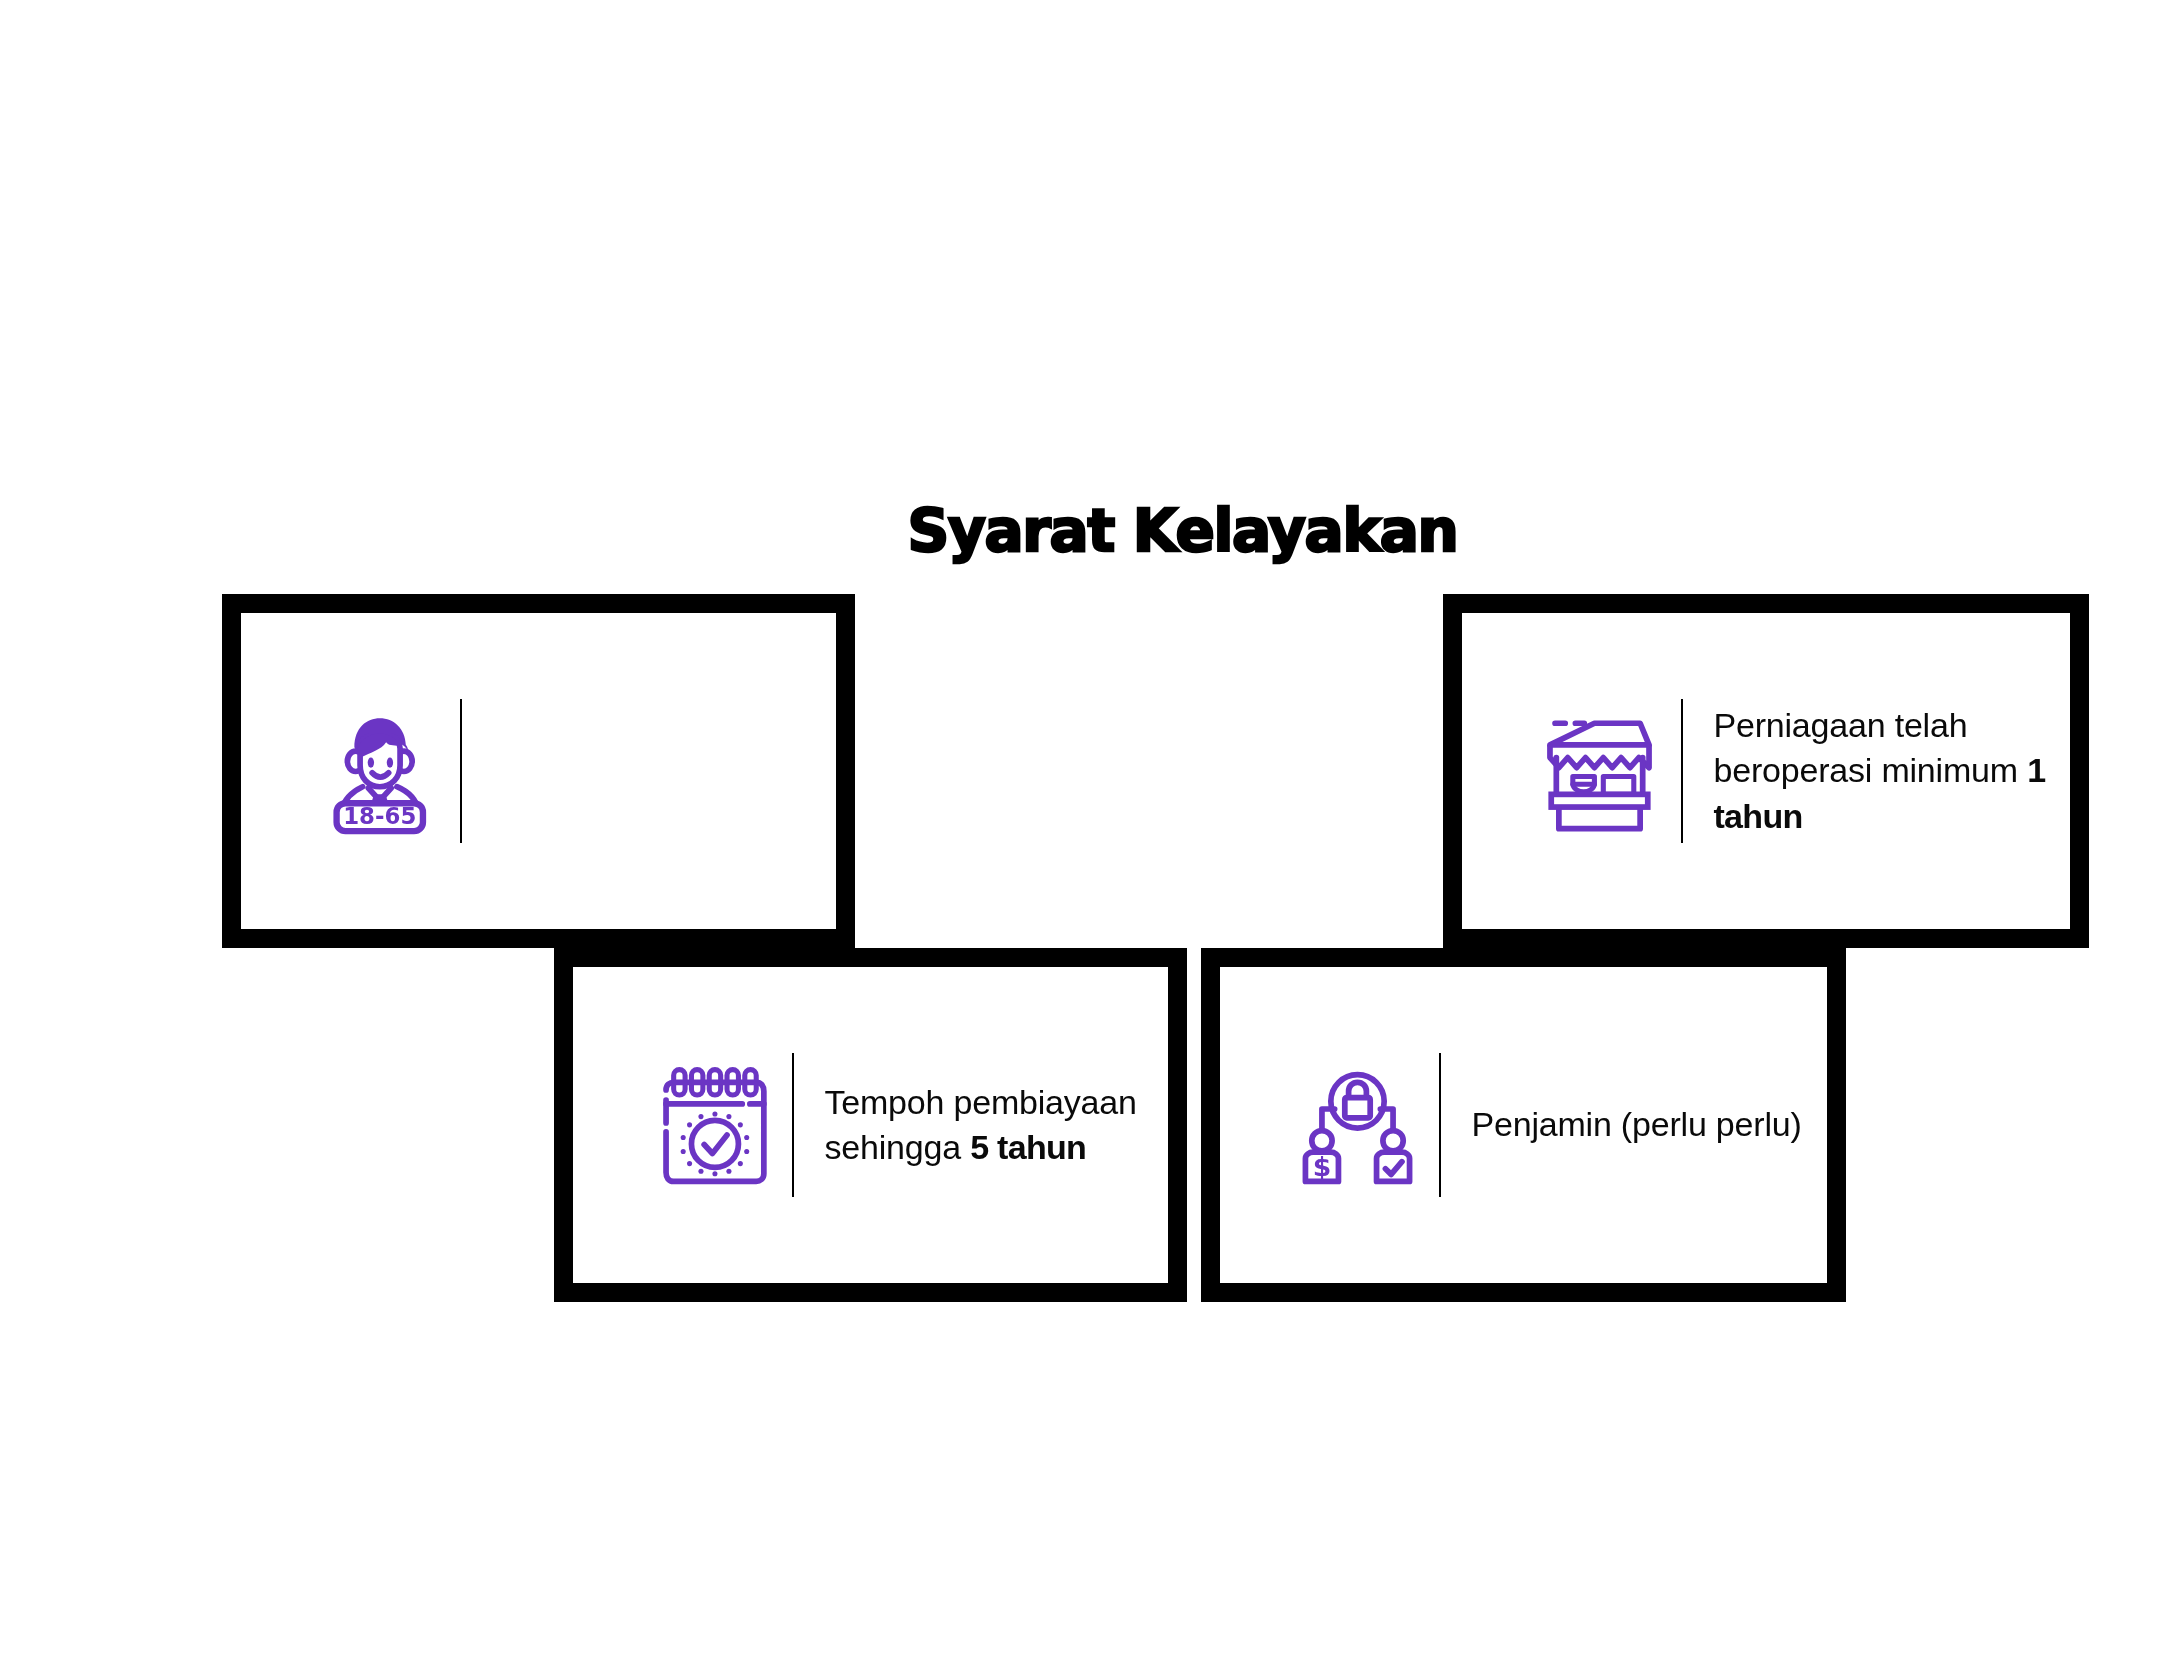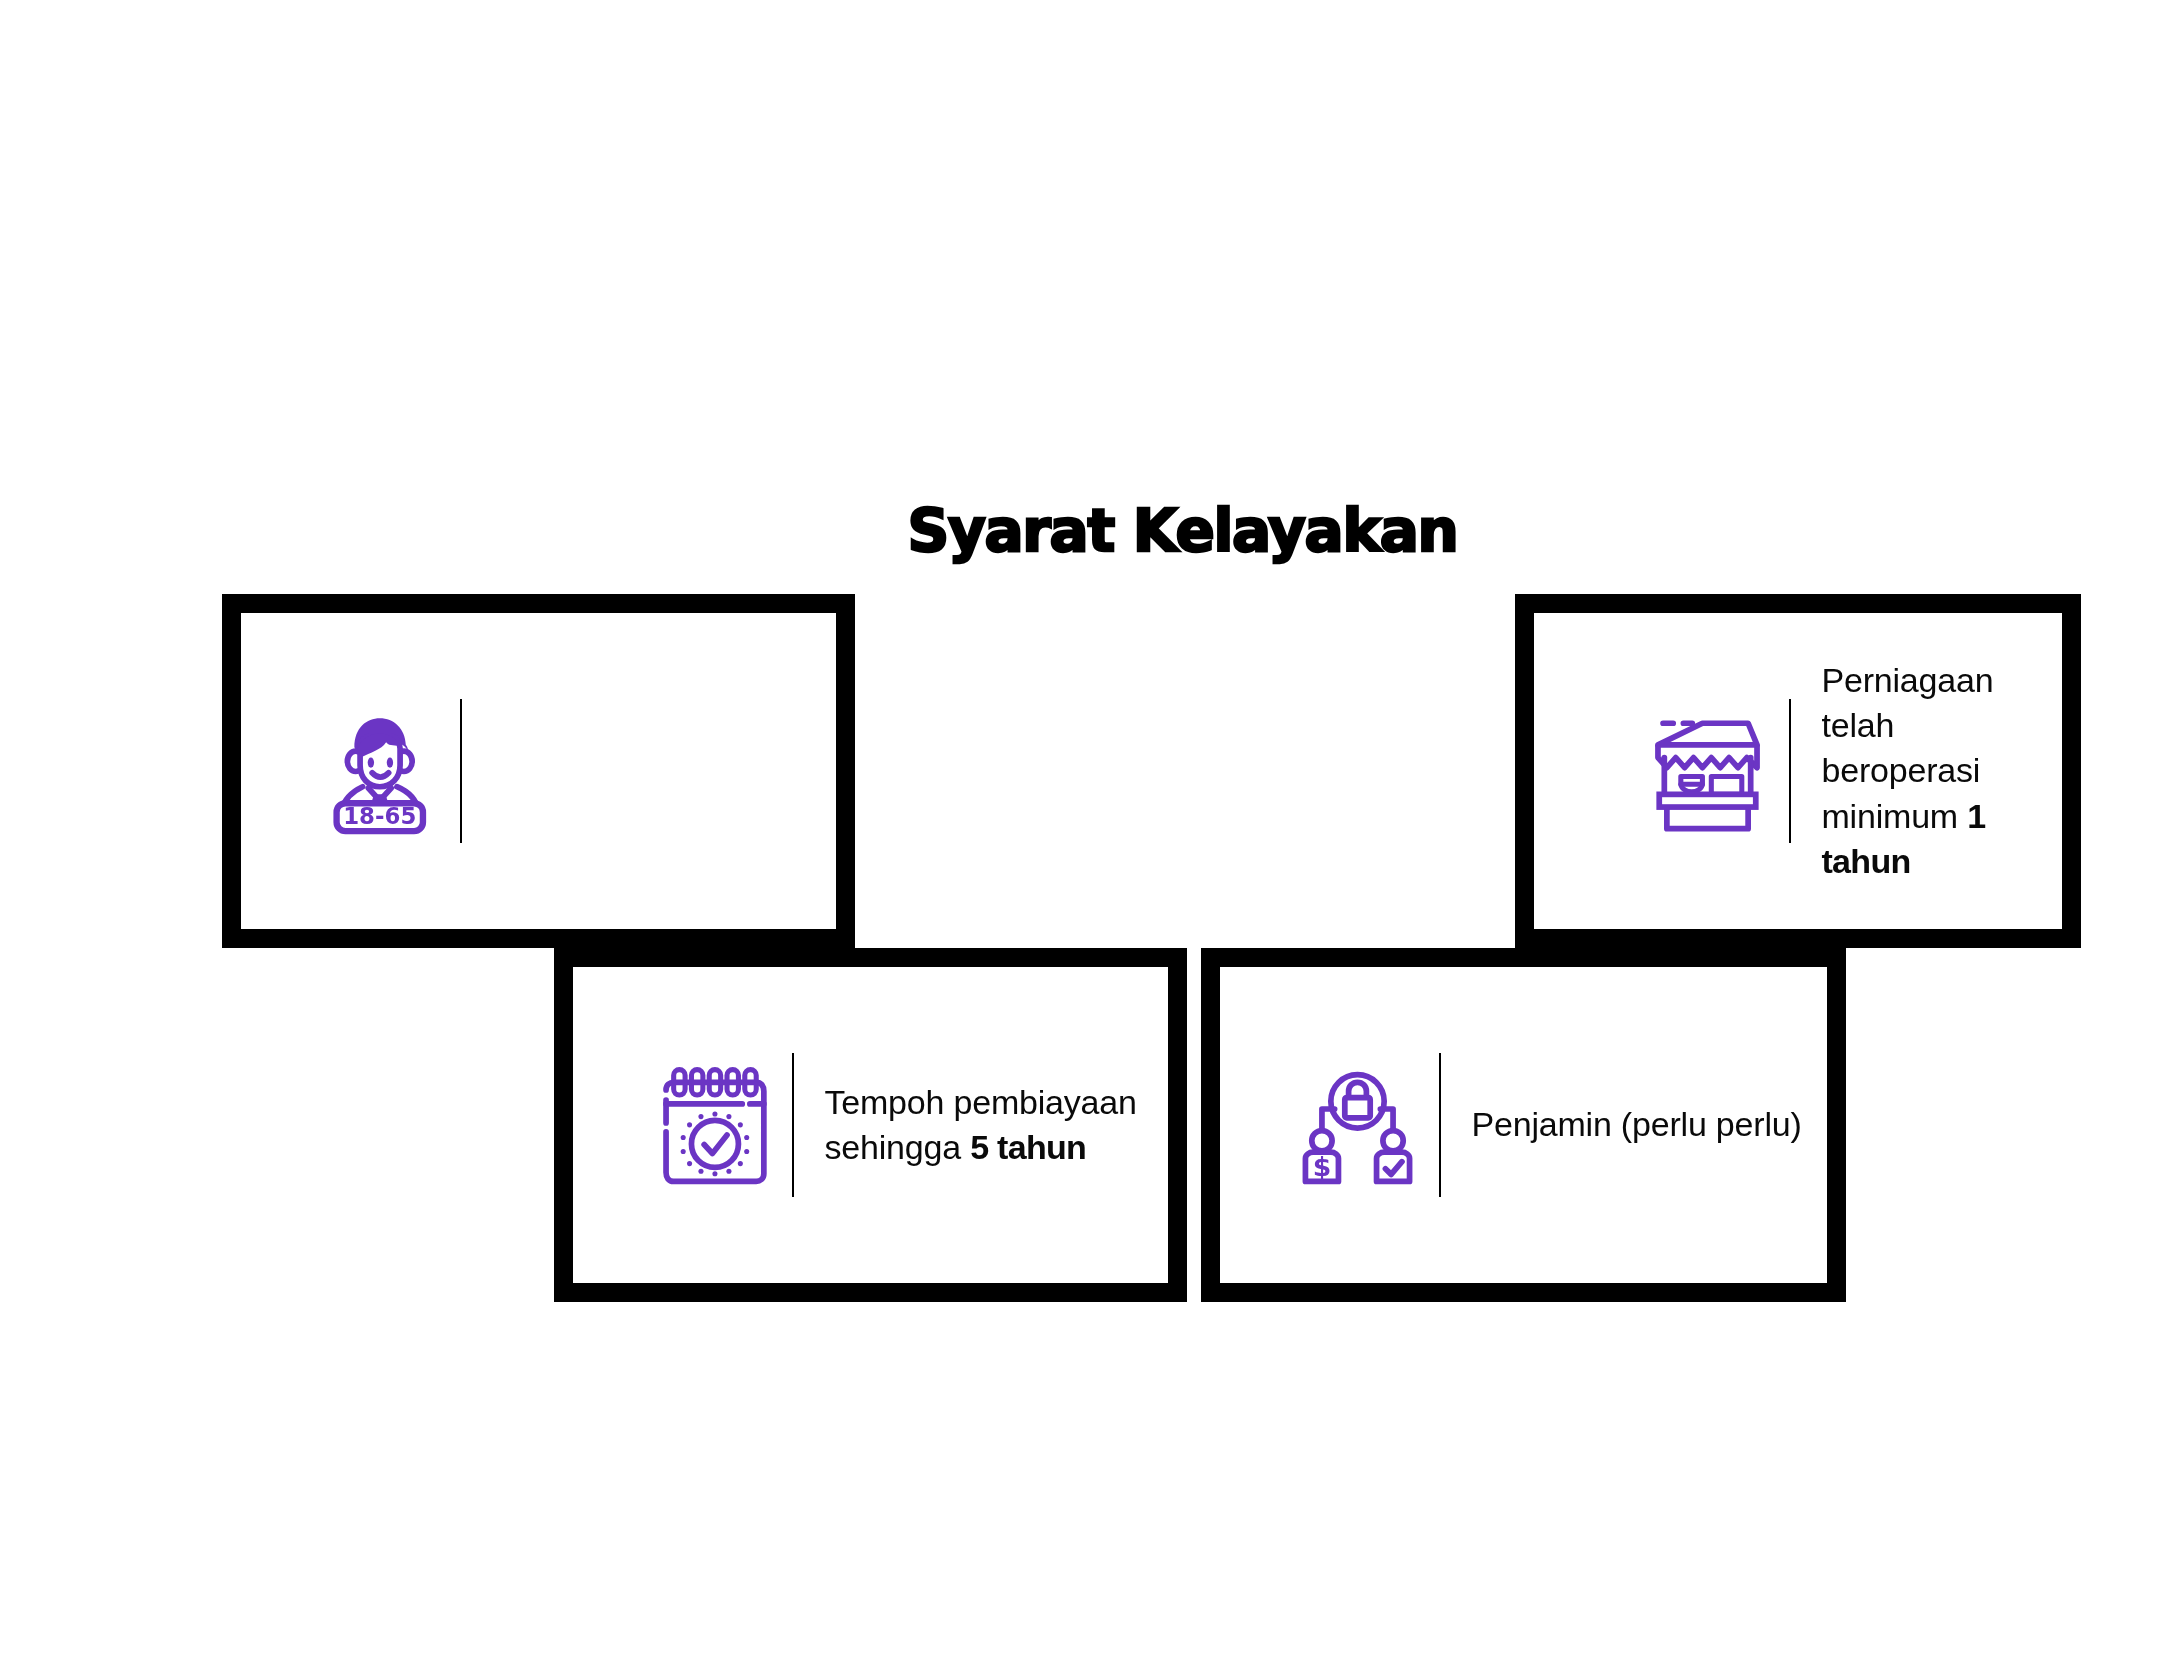--- a/index.html
+++ b/index.html
@@ -89,21 +89,21 @@
     max-width: 437px;
   }
   .card-text b {
     font-weight: 700;
     letter-spacing: -0.7px;
   }
 
   
   #card-1 { left: 222px;  top: 594px; width: 633px; height: 354px; }
   #card-2 { left: 855px; top: 594px; width: 634px; height: 354px; }
-  #card-3 { left: 1515px; top: 594px; width: 566px; height: 354px; padding-left: 36px; }
+  #card-3 { left: 1443px; top: 594px; width: 646px; height: 354px; }
   #card-4 { left: 554px; top: 948px; width: 633px; height: 354px; }
   #card-5 { left: 1201px; top: 948px; width: 645px; height: 354px; }
 
   
   #card-2 { z-index: 2; }
   #card-3 { z-index: 1; }
   #card-4 { z-index: 3; }
   #card-5 { z-index: 2; }
 </style>
 </head>

